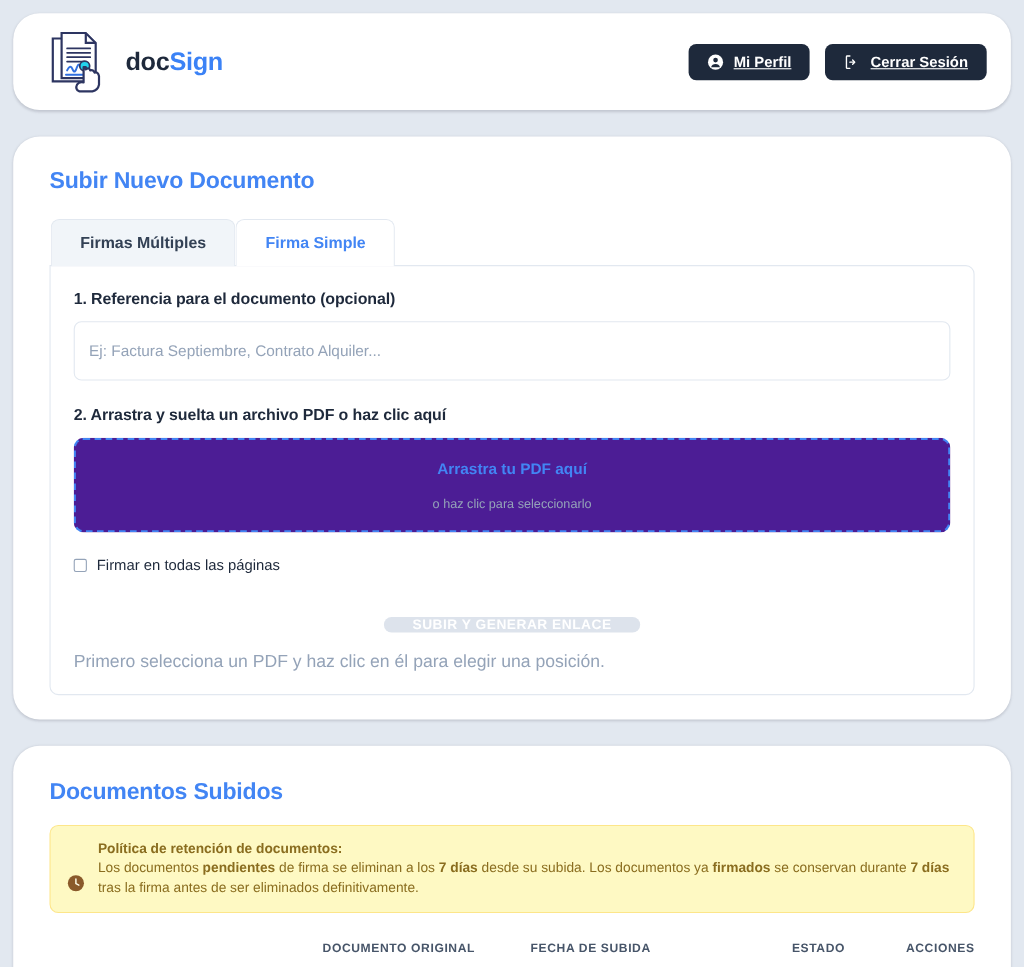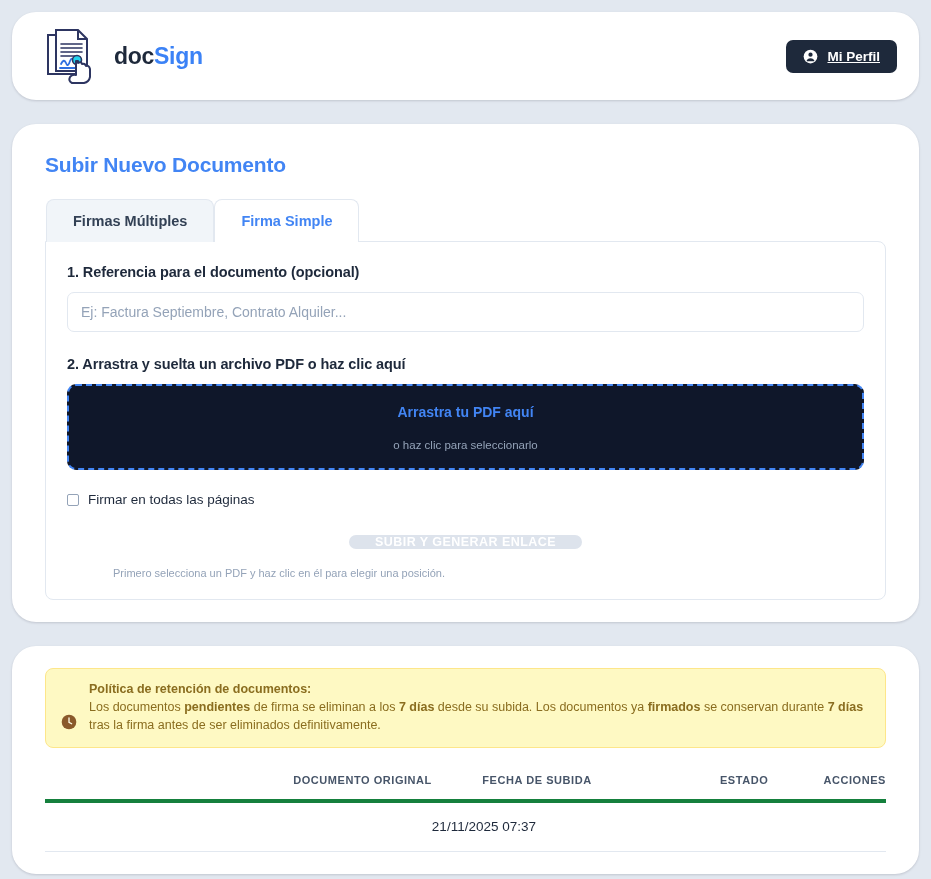--- a/index.html
+++ b/index.html
@@ -74,63 +74,63 @@
     border-radius: 0 8px 8px 8px;
     margin: -1px 11px 0 11px;
     padding: 22px 21px 20px 21px;
     background: #fff;
   }
   .field-label {
     font-size: 14.5px; font-weight: bold; color: #1e293b;
     margin-bottom: 12px; letter-spacing: -.1px;
   }
   .text-input {
-    width: 100%; height: 40px;
+    width: 100%; height: 54px;
     border: 1px solid #e2e8f0; border-radius: 7px;
     padding: 0 13px;
     font-size: 14px; color: #1e293b;
     font-family: "Liberation Sans", sans-serif;
     outline: none;
     margin-bottom: 24px;
   }
   .text-input::placeholder { color: #94a3b8; }
 
   .dropzone {
     height: 86px;
     border: 2px dashed #4285f4;
     border-radius: 9px;
-    background: #0f172a;
+    background: #4c1d95;
     display: flex; flex-direction: column;
     align-items: center; justify-content: center;
     gap: 19px;
     cursor: pointer;
     margin-bottom: 22px;
   }
   .dz-main { color: #4285f4; font-size: 14px; font-weight: bold; }
   .dz-sub  { color: #94a3b8; font-size: 11.5px; }
 
-  .check-row { display: flex; align-items: center; gap: 9px; margin-bottom: 28px; }
+  .check-row { display: flex; align-items: center; gap: 9px; margin-bottom: 40px; }
   .check-box {
     width: 12px; height: 12px;
     border: 1px solid #94a3b8; border-radius: 2px;
     background: #fff; flex: none; cursor: pointer;
   }
   .check-lbl { font-size: 13.5px; color: #1e293b; }
 
   .submit-wrap { display: flex; justify-content: center; margin-bottom: 18px; }
   .submit-btn {
     background: #dde3ec; color: #ffffff;
     border: none; border-radius: 7px;
     padding: 0 26px;
     font-size: 12.5px; font-weight: bold;
     letter-spacing: .45px;
     font-family: "Liberation Sans", sans-serif;
     cursor: default;
   }
-  .hint { font-size: 11px; color: #94a3b8; margin-left: 46px; }
+  .hint { font-size: 16px; color: #94a3b8; }
 
   
   .docs-card { padding: 22px; }
   .docs-card .sec-title { margin: 8px 0 18px 11px; }
 
   .notice {
     margin: 0 11px;
     background: #fef9c3;
     border: 1px solid #fde68a;
     border-radius: 8px;
@@ -191,20 +191,30 @@
       <button class="hbtn">
         <span>
           <svg width="15" height="15" viewBox="0 0 24 24" fill="#fff">
             <circle cx="12" cy="12" r="11"></circle>
             <circle cx="12" cy="9" r="3.4" fill="#1e293b"></circle>
             <path d="M5.5 19.5a6.8 6.8 0 0 1 13 0z" fill="#1e293b"></path>
           </svg>
         </span>
         <span class="lbl">Mi Perfil</span>
       </button>
+      <button class="hbtn">
+        <span>
+          <svg width="15" height="15" viewBox="0 0 24 24" fill="none" stroke="#fff" stroke-width="2" stroke-linecap="round" stroke-linejoin="round">
+            <path d="M9 3H5a1 1 0 0 0-1 1v16a1 1 0 0 0 1 1h4"></path>
+            <path d="M15 12H9"></path>
+              <path d="M13 9l3 3-3 3"></path>
+          </svg>
+        </span>
+        <span class="lbl">Cerrar Sesión</span>
+      </button>
     </div>
   </div>
 
   <div class="card upload-card">
     <div class="sec-title">Subir Nuevo Documento</div>
 
     <div class="tabs">
       <div class="tab inactive">Firmas Múltiples</div>
       <div class="tab active">Firma Simple</div>
     </div>
@@ -226,20 +236,21 @@
 
       <div class="submit-wrap">
         <button class="submit-btn">SUBIR Y GENERAR ENLACE</button>
       </div>
 
       <div class="hint">Primero selecciona un PDF y haz clic en él para elegir una posición.</div>
     </div>
   </div>
 
   <div class="card docs-card">
+    <div class="sec-title">Documentos Subidos</div>
 
     <div class="notice">
       <span class="notice-icon">
         <svg width="16" height="16" viewBox="0 0 24 24">
           <circle cx="12" cy="12" r="11" fill="#8a5a2b"></circle>
           <path d="M12 6v6.4l4 2.2" fill="none" stroke="#fefce8" stroke-width="2" stroke-linecap="round"></path>
         </svg>
       </span>
       <div>
         <div class="notice-title">Política de retención de documentos:</div>

